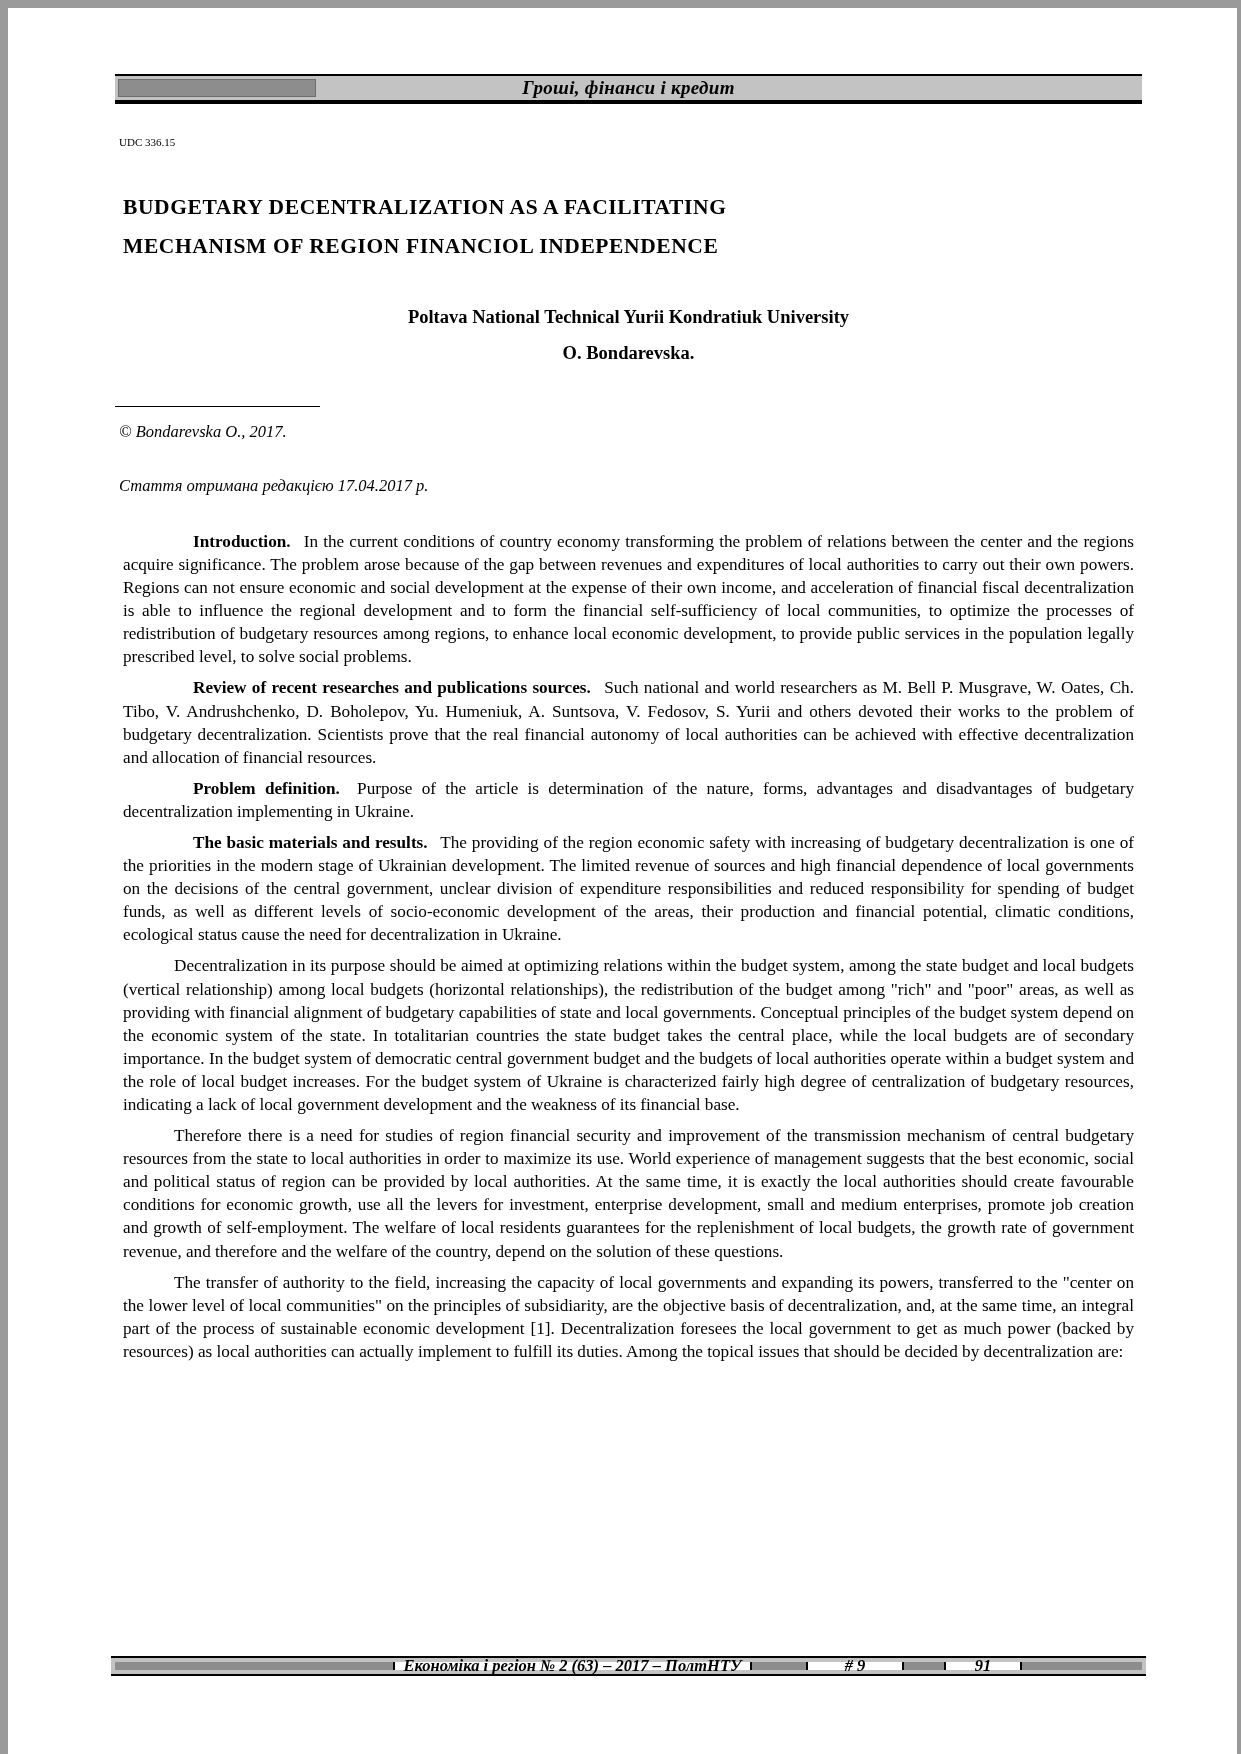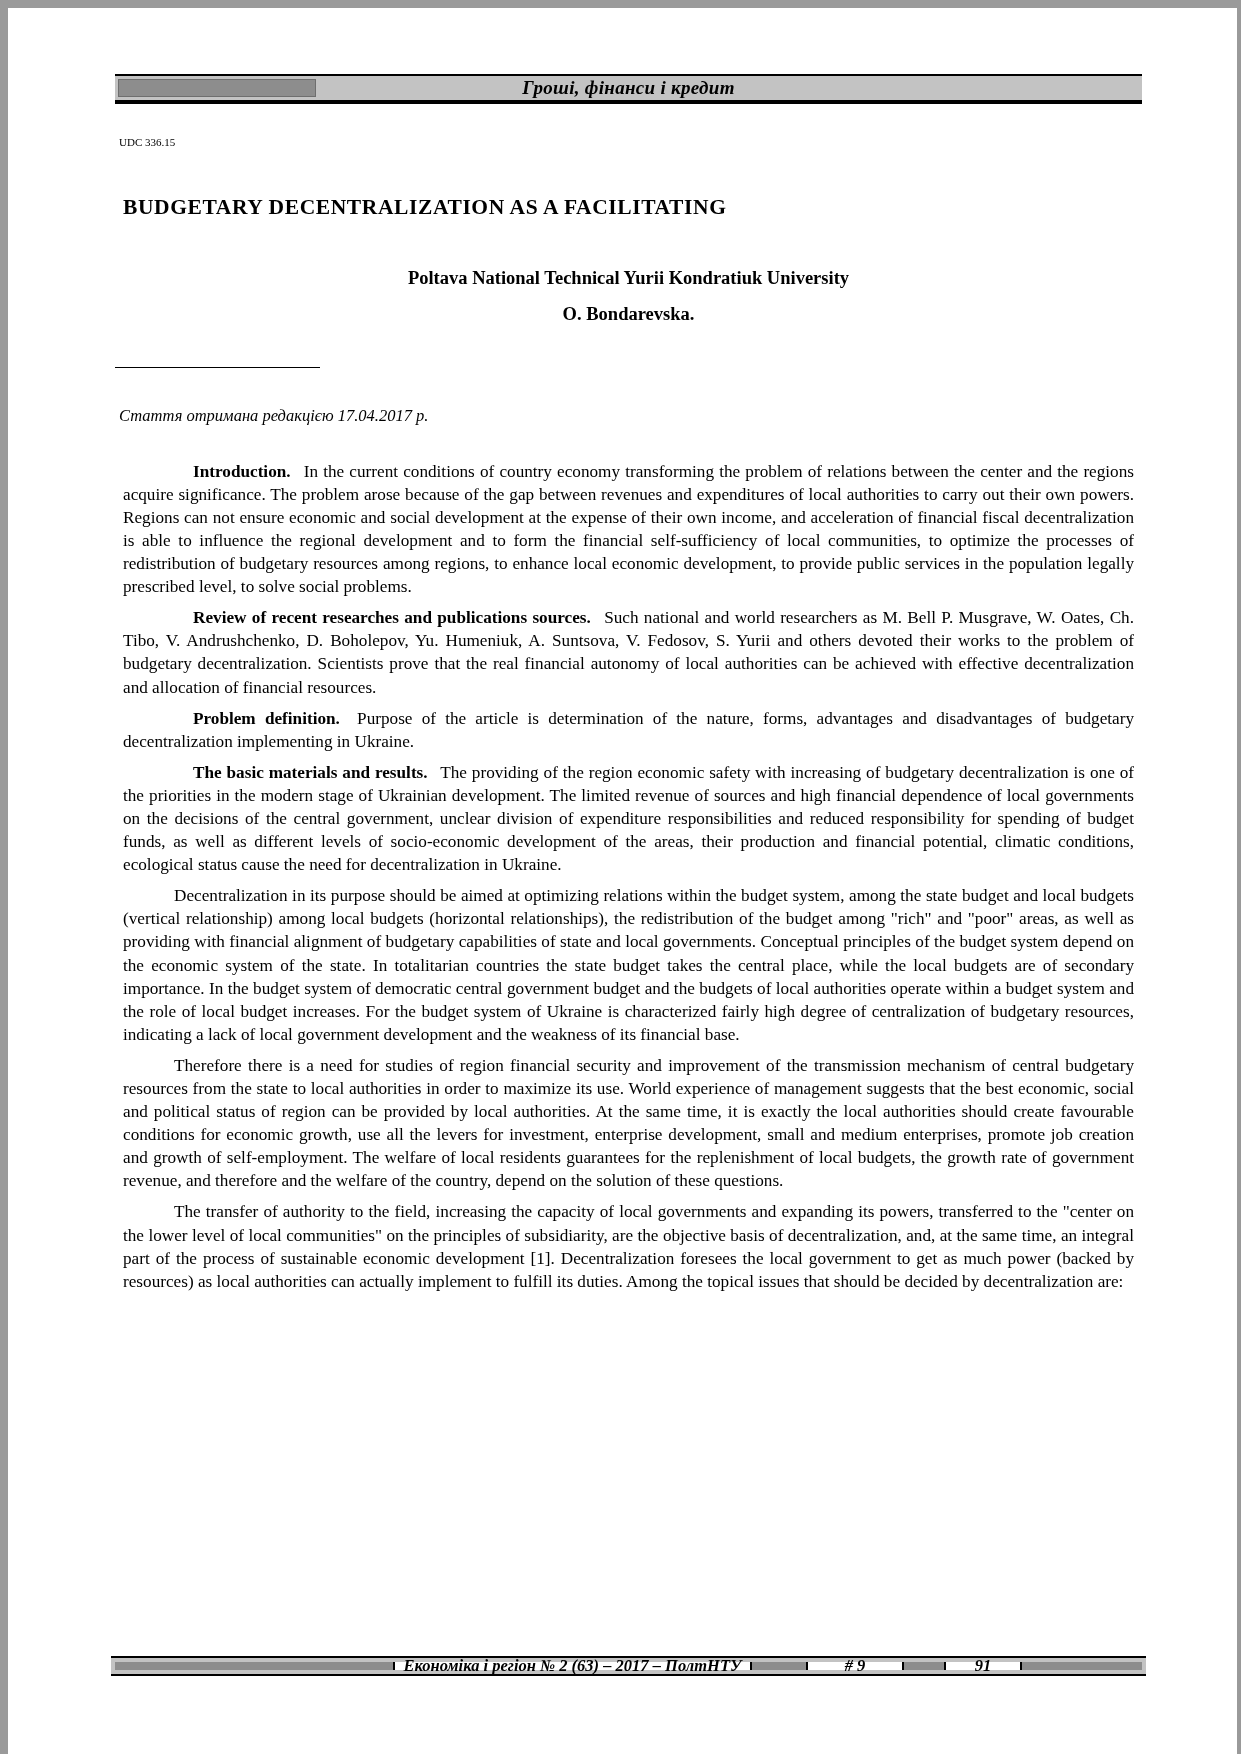--- a/index.html
+++ b/index.html
@@ -126,28 +126,30 @@
 
     <div class="section-bar">
       <div class="left-block"></div>
       <div class="section-title">Гроші, фінанси і кредит</div>
     </div>
 
     <div class="udc">UDC 336.15</div>
 
     <div class="article-title">
       <div>BUDGETARY DECENTRALIZATION AS A FACILITATING</div>
+      <div>MECHANISM OF REGION FINANCIOL INDEPENDENCE</div>
     </div>
 
     <div class="byline">
       <div>Poltava National Technical Yurii Kondratiuk University</div>
       <div>O. Bondarevska.</div>
     </div>
 
     <div class="copyright-rule"></div>
+    <div class="copyright">© Bondarevska O., 2017.</div>
 
     <div class="received">Стаття отримана редакцією 17.04.2017 р.</div>
 
     <div class="body-text">
       <p><span class="lead">Introduction.</span><span> In the current conditions of country economy transforming the problem of relations between the center and the regions acquire significance. The problem arose because of the gap between revenues and expenditures of local authorities to carry out their own powers. Regions can not ensure economic and social development at the expense of their own income, and acceleration of financial fiscal decentralization is able to influence the regional development and to form the financial self-sufficiency of local communities, to optimize the processes of redistribution of budgetary resources among regions, to enhance local economic development, to provide public services in the population legally prescribed level, to solve social problems.</span></p>
       <p><span class="lead">Review of recent researches and publications sources.</span><span> Such national and world researchers as M. Bell P. Musgrave, W. Oates, Ch. Tibo, V. Andrushchenko, D. Boholepov, Yu. Humeniuk, A. Suntsova, V. Fedosov, S. Yurii and others devoted their works to the problem of budgetary decentralization. Scientists prove that the real financial autonomy of local authorities can be achieved with effective decentralization and allocation of financial resources.</span></p>
       <p><span class="lead">Problem definition.</span><span> Purpose of the article is determination of the nature, forms, advantages and disadvantages of budgetary decentralization implementing in Ukraine.</span></p>
       <p><span class="lead">The basic materials and results.</span><span> The providing of the region economic safety with increasing of budgetary decentralization is one of the priorities in the modern stage of Ukrainian development. The limited revenue of sources and high financial dependence of local governments on the decisions of the central government, unclear division of expenditure responsibilities and reduced responsibility for spending of budget funds, as well as different levels of socio-economic development of the areas, their production and financial potential, climatic conditions, ecological status cause the need for decentralization in Ukraine.</span></p>
       <p><span>Decentralization in its purpose should be aimed at optimizing relations within the budget system, among the state budget and local budgets (vertical relationship) among local budgets (horizontal relationships), the redistribution of the budget among "rich" and "poor" areas, as well as providing with financial alignment of budgetary capabilities of state and local governments. Conceptual principles of the budget system depend on the economic system of the state. In totalitarian countries the state budget takes the central place, while the local budgets are of secondary importance. In the budget system of democratic central government budget and the budgets of local authorities operate within a budget system and the role of local budget increases. For the budget system of Ukraine is characterized fairly high degree of centralization of budgetary resources, indicating a lack of local government development and the weakness of its financial base.</span></p>
       <p><span>Therefore there is a need for studies of region financial security and improvement of the transmission mechanism of central budgetary resources from the state to local authorities in order to maximize its use. World experience of management suggests that the best economic, social and political status of region can be provided by local authorities. At the same time, it is exactly the local authorities should create favourable conditions for economic growth, use all the levers for investment, enterprise development, small and medium enterprises, promote job creation and growth of self-employment. The welfare of local residents guarantees for the replenishment of local budgets, the growth rate of government revenue, and therefore and the welfare of the country, depend on the solution of these questions.</span></p>

